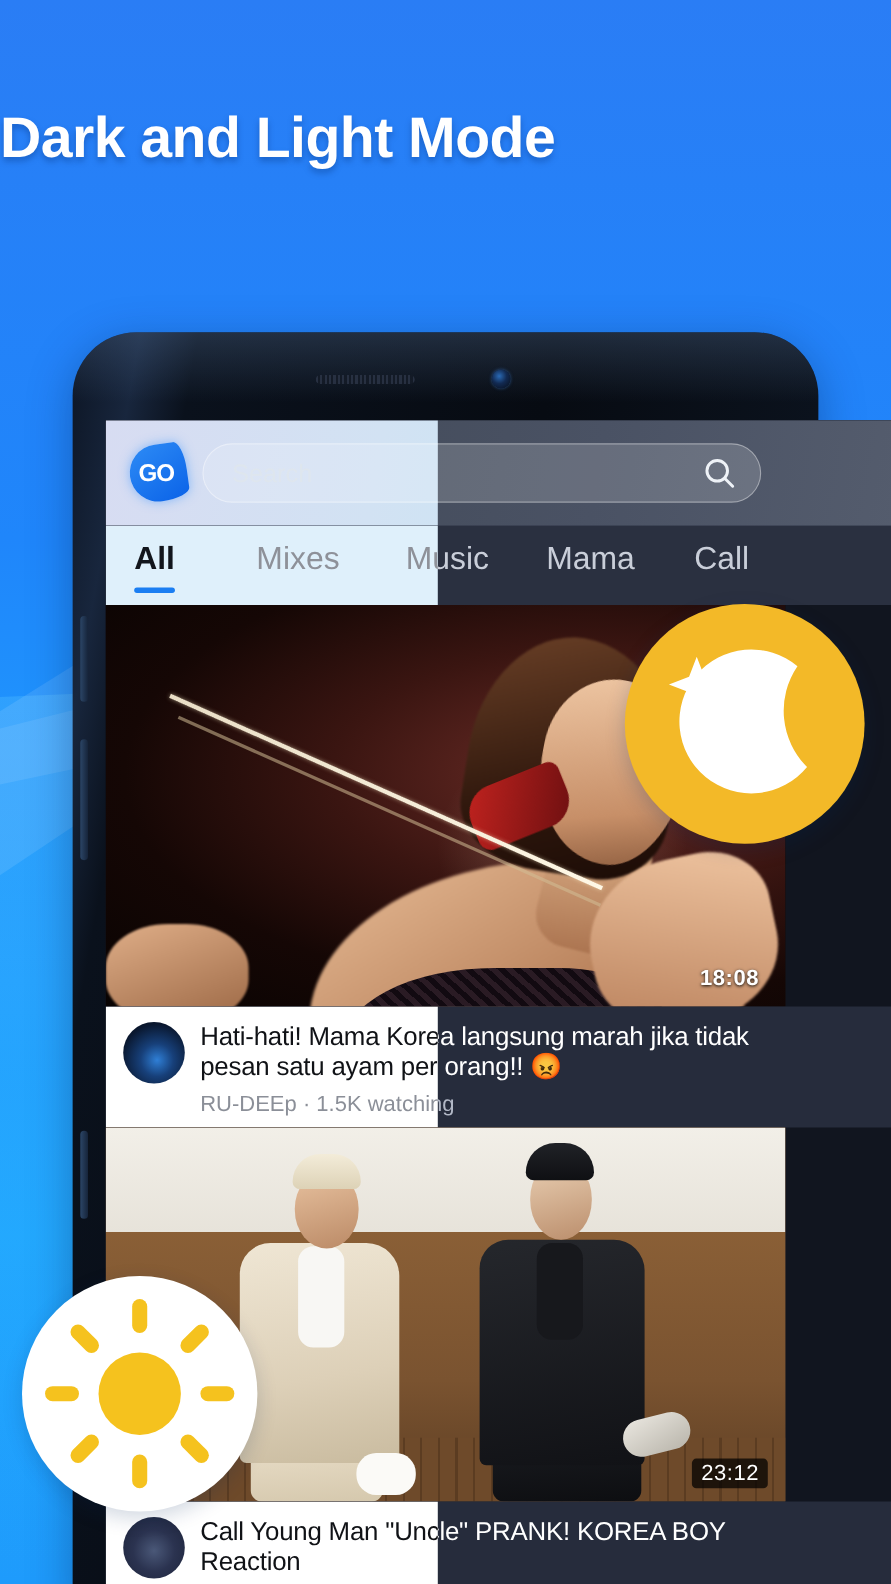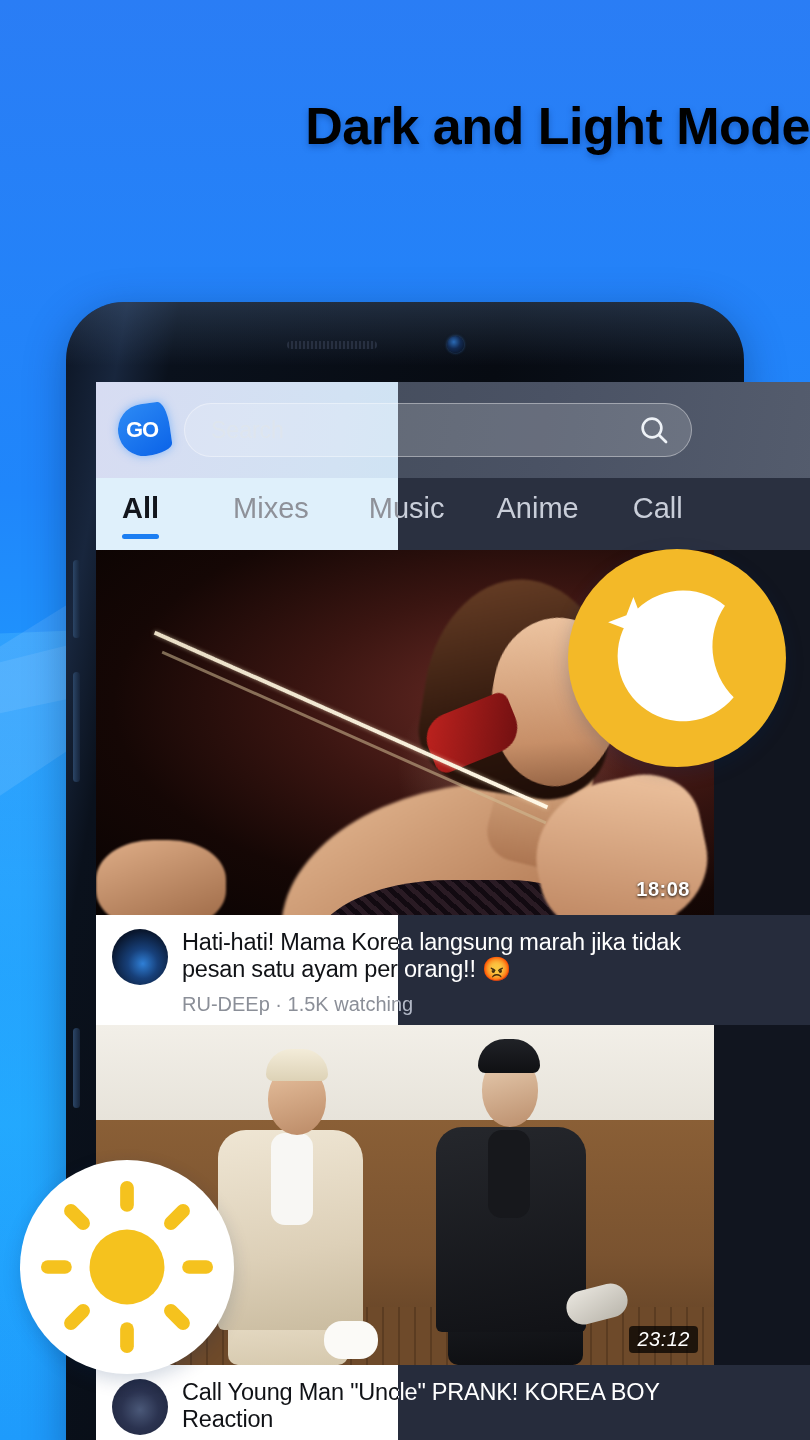--- a/index.html
+++ b/index.html
@@ -29,22 +29,22 @@
   }
   #bg .band-lower{
     position:absolute; left:0; right:0; top:600px; height:840px;
     background:linear-gradient(180deg, rgba(90,200,255,.30), rgba(50,175,255,.10) 45%, rgba(30,150,252,0) 100%);
     clip-path:polygon(0% 4%, 100% 0%, 100% 100%, 0% 100%);
   }
 
   
   #title {
     position:absolute; top:96px; left:0; width:810px;
-    text-align:right;
-    font-size:52px; font-weight:bold; color:#000000;
+    text-align:left;
+    font-size:52px; font-weight:bold; color:#ffffff;
     letter-spacing:-0.5px;
     text-shadow:0 3px 6px rgba(0,40,110,.35);
     white-space:nowrap;
   }
 
   
   #phone {
     position:absolute; left:66px; top:302px;
     width:678px; height:1160px;
     border-radius:58px 58px 0 0;
@@ -165,21 +165,21 @@
   .tabs-row.dark .tab            { color:#c9ced9; }
   .tabs-row.dark .tab.active     { color:#ffffff; font-weight:bold; }
   
   .tabs-row.light .tab           { color:#8e9199; }
   .tabs-row.light .tab.active    { color:#12151c; font-weight:bold; }
   .sp1{ width:74px; } .sp2{ width:60px; } .sp3{ width:52px; } .sp4{ width:54px; }
 
   
   .thumb{ position:relative; width:618px; overflow:hidden;padding-left:44px; }
   #thumb1{ height:365px; background:#140a08; }
-  #thumb2{ height:340px; background:#6a4a30;font-style:italic; }
+  #thumb2{ height:340px; background:#6a4a30; }
   .duration{
     position:absolute; right:16px; bottom:12px;
     background:rgba(0,0,0,.72); color:#fff;
     font-size:20px; padding:2px 8px; border-radius:4px;
     letter-spacing:.5px;
   }
   #thumb1 .duration{ background:transparent; text-shadow:0 1px 3px #000; font-weight:bold;}
 
   .meta{ position:relative; height:110px; }
   .meta .meta-dark { position:absolute; inset:0; background:#262c3c; }
@@ -341,21 +341,21 @@
 
   <div id="tabs">
     <div class="tabs-dark"></div>
     <div class="tabs-row dark">
       <div class="tab active"><span>All</span><span class="u"></span></div>
       <div class="sp1"></div>
       <div class="tab">Mixes</div>
       <div class="sp2"></div>
       <div class="tab">Music</div>
       <div class="sp3"></div>
-      <div class="tab">Anime</div>
+      <div class="tab">Mama</div>
       <div class="sp4"></div>
       <div class="tab">Call</div>
     </div>
     <div class="light-clip">
       <div class="light-inner">
         <div class="tabs-light"></div>
         <div class="tabs-row light">
           <div class="tab active"><span>All</span><span class="u"></span></div>
           <div class="sp1"></div>
           <div class="tab">Mixes</div>

